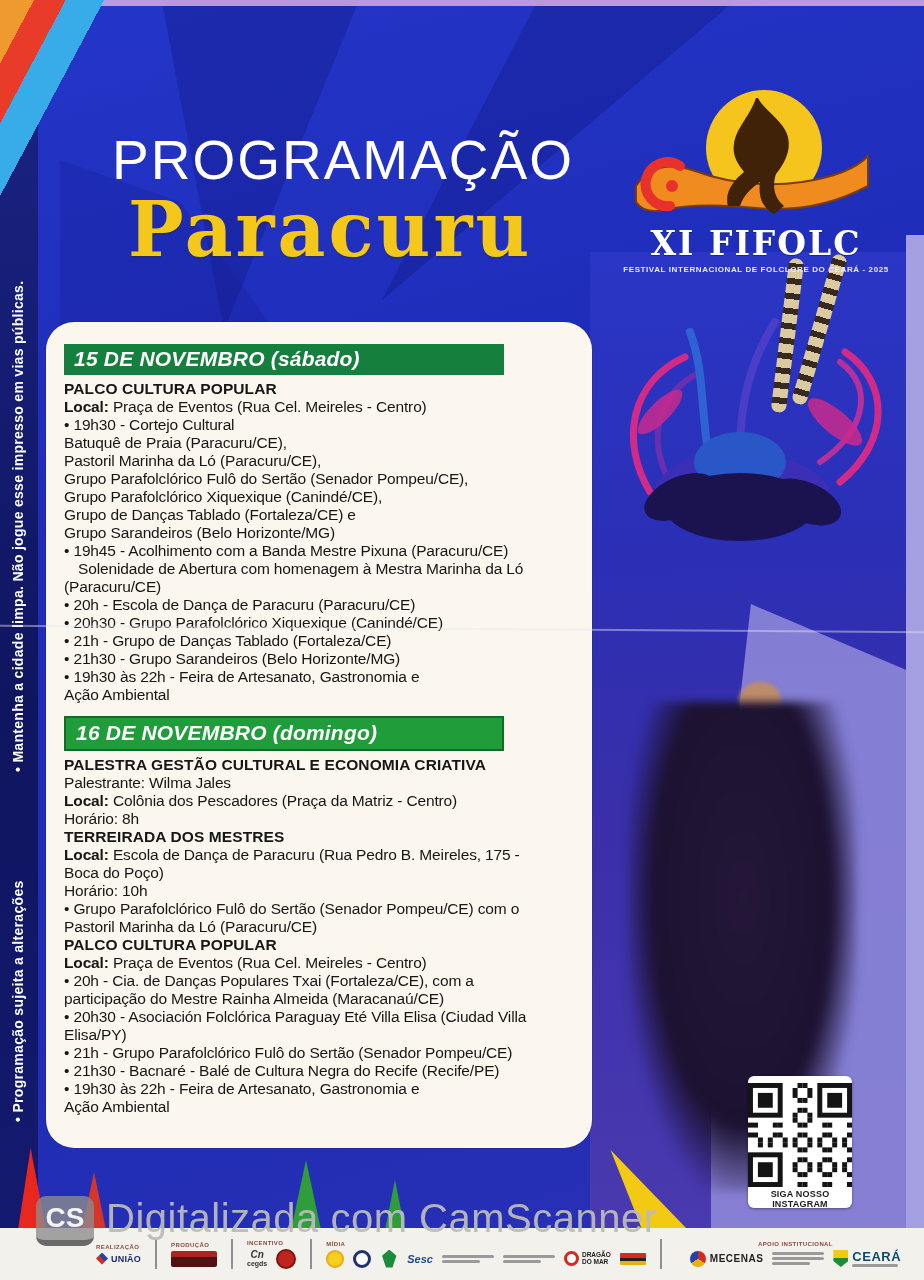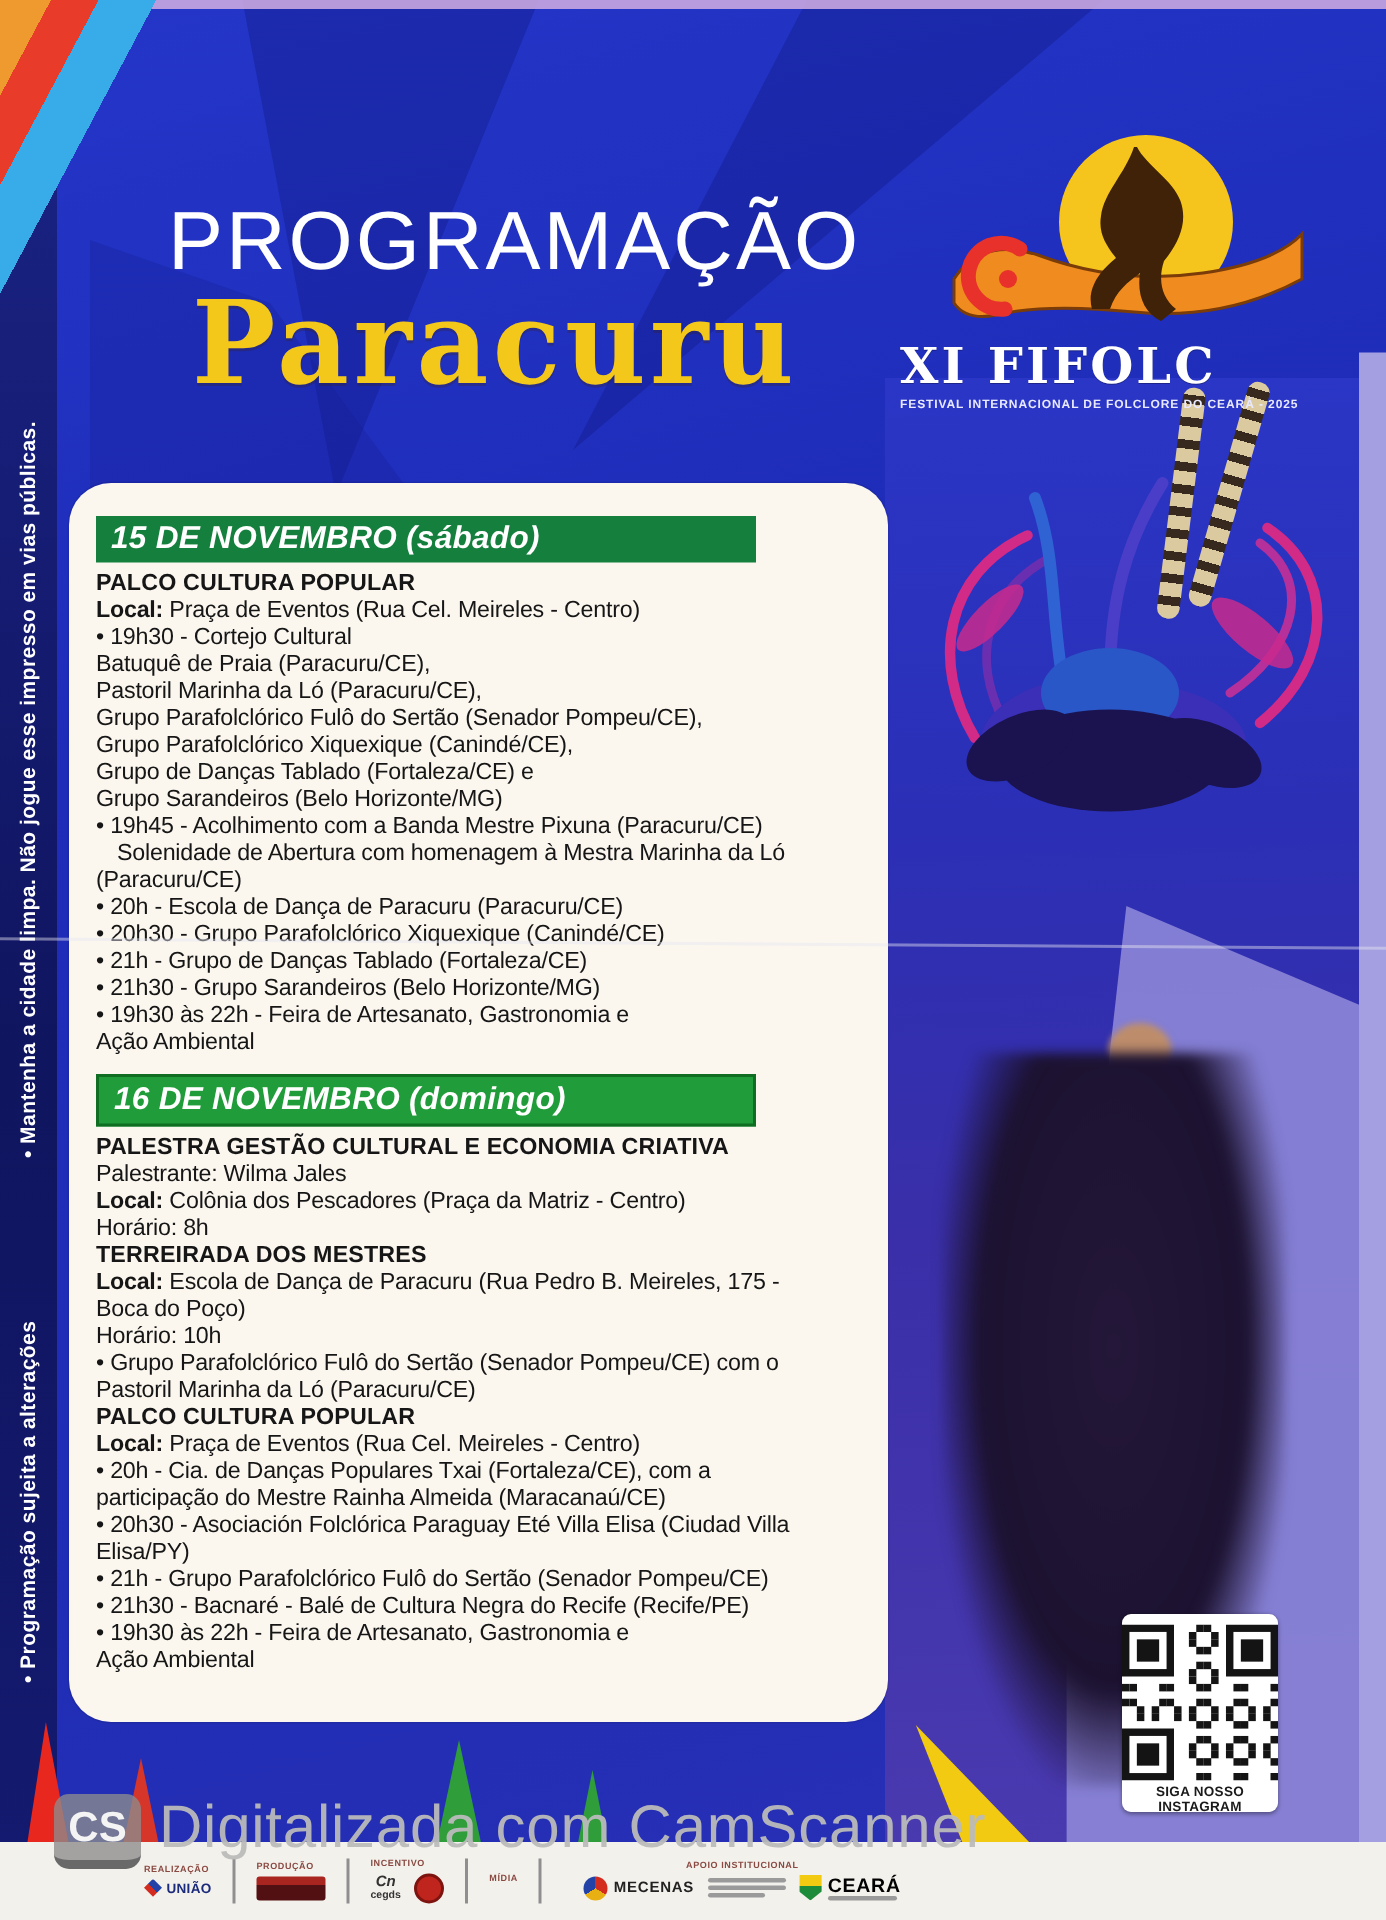--- a/index.html
+++ b/index.html
@@ -30,21 +30,21 @@
   .side-note-2{left:10px;top:772px;}
 
   
   .title1{left:112px;top:128px;z-index:4;color:#fff;font-size:55px;font-weight:400;
           letter-spacing:2px;font-family:"Liberation Sans",sans-serif;}
   .title2{left:128px;top:186px;z-index:4;color:#f4c81b;font-size:74px;font-weight:bold;
           font-family:"DejaVu Serif",serif;letter-spacing:3px;transform:scaleY(1.04);
           text-shadow:0 2px 0 rgba(60,30,0,.25);}
 
   
-  .logo-wrap{left:600px;top:82px;width:312px;height:222px;z-index:4;}
+  .logo-wrap{left:600px;top:82px;width:312px;height:222px;z-index:4;text-align:center;}
   .logo-art{width:300px;height:140px;margin:0 auto;display:block;}
   .logo-name{color:#fff;font-family:"DejaVu Serif",serif;font-weight:bold;font-size:33px;
              letter-spacing:2px;margin-top:2px;text-shadow:0 1px 0 rgba(0,0,0,.3);}
   .logo-sub{color:#e9e9ff;font-size:8px;font-weight:bold;letter-spacing:.6px;margin-top:2px;}
 
   
   .photo{left:590px;top:252px;width:318px;height:978px;z-index:2;overflow:hidden;
          background:linear-gradient(178deg,#2a36c6 0%,#2b2fb6 30%,#3a2fa8 58%,#4a3ab0 100%);}
   .photo .lavender{position:absolute;left:38%;top:36%;width:70%;height:66%;
          background:#8d87d8;clip-path:polygon(18% 0,100% 12%,100% 100%,0 100%,0 55%);opacity:.9;}
@@ -117,21 +117,21 @@
   .dragao .dtxt{font-size:6.5px;font-weight:bold;color:#222;line-height:6.5px;}
   .miniflag{width:26px;height:12px;background:linear-gradient(180deg,#d42b1f 0 40%,#222 40% 70%,#e8b012 70%);border-radius:1px;}
   .mecenas{display:flex;align-items:center;gap:4px;justify-content:center;}
   .mec-ic{width:16px;height:16px;border-radius:50%;
       background:conic-gradient(#d42b1f 0 120deg,#e8b012 120deg 240deg,#2242a8 240deg);}
   .mec-txt{font-size:10px;font-weight:bold;color:#222;letter-spacing:.5px;line-height:9px;}
   .mec-sub{display:block;font-size:5px;color:#b04030;font-weight:bold;letter-spacing:1px;}
   .ceara{display:flex;align-items:center;gap:4px;}
   .ceara .shield{width:15px;height:17px;background:linear-gradient(180deg,#f2ca12 0 45%,#1d8c3a 45%);
       clip-path:polygon(0 0,100% 0,100% 65%,50% 100%,0 65%);}
-  .ceara .ctxt{font-size:13px;font-weight:bold;color:#000000;letter-spacing:.5px;line-height:11px;}
+  .ceara .ctxt{font-size:13px;font-weight:bold;color:#0c4a6e;letter-spacing:.5px;line-height:11px;}
   .ceara .csub{display:block;width:46px;height:3px;background:#9a9a9a;border-radius:2px;margin-top:2px;}
   .apoio-group{display:flex;flex-direction:column;align-items:center;margin-left:14px;}
   .apoio-group .flabel{align-self:center;}
 
   
   .watermark{left:36px;top:1196px;z-index:7;display:flex;align-items:flex-start;gap:12px;}
   .cs-badge{width:58px;height:50px;border-radius:10px;background:rgba(140,140,140,.78);
             color:#f4f4f4;font-weight:bold;font-size:28px;display:flex;align-items:center;
             justify-content:center;border-bottom:6px solid rgba(90,90,90,.8);box-sizing:border-box;}
   .wm-text{font-size:40px;color:rgba(187,187,187,.95);letter-spacing:.5px;font-weight:400;}
@@ -384,20 +384,40 @@
       <div class="cegds">
         <span>Cn</span>
         <small>cegds</small>
       </div>
       <div class="redcirc"></div>
     </div>
   </div>
   <div class="fdiv"></div>
   <div class="fgroup">
     <div class="flabel">MÍDIA</div>
+    <div class="flogos">
+      <span class="sun-logo"></span>
+      <span class="navy-ring"></span>
+      <span class="green-mark"></span>
+      <span class="sesc-txt">Sesc</span>
+      <span class="graybars">
+          <i></i>
+          <i></i>
+        </span>
+      <span class="graybars">
+          <i></i>
+          <i></i>
+        </span>
+      <div class="dragao">
+        <span class="ring"></span>
+        <span class="dtxt"><span>DRAGÃO</span><br>
+              <span>DO MAR</span></span>
+      </div>
+      <span class="miniflag"></span>
+    </div>
   </div>
   <div class="fdiv"></div>
   <div class="fgroup apoio-group">
     <div class="flabel">APOIO INSTITUCIONAL</div>
     <div class="flogos">
       <div class="mecenas">
         <span class="mec-ic"></span>
         <span class="mec-txt"><span>MECENAS</span>
           <span class="mec-sub"></span></span>
       </div>

